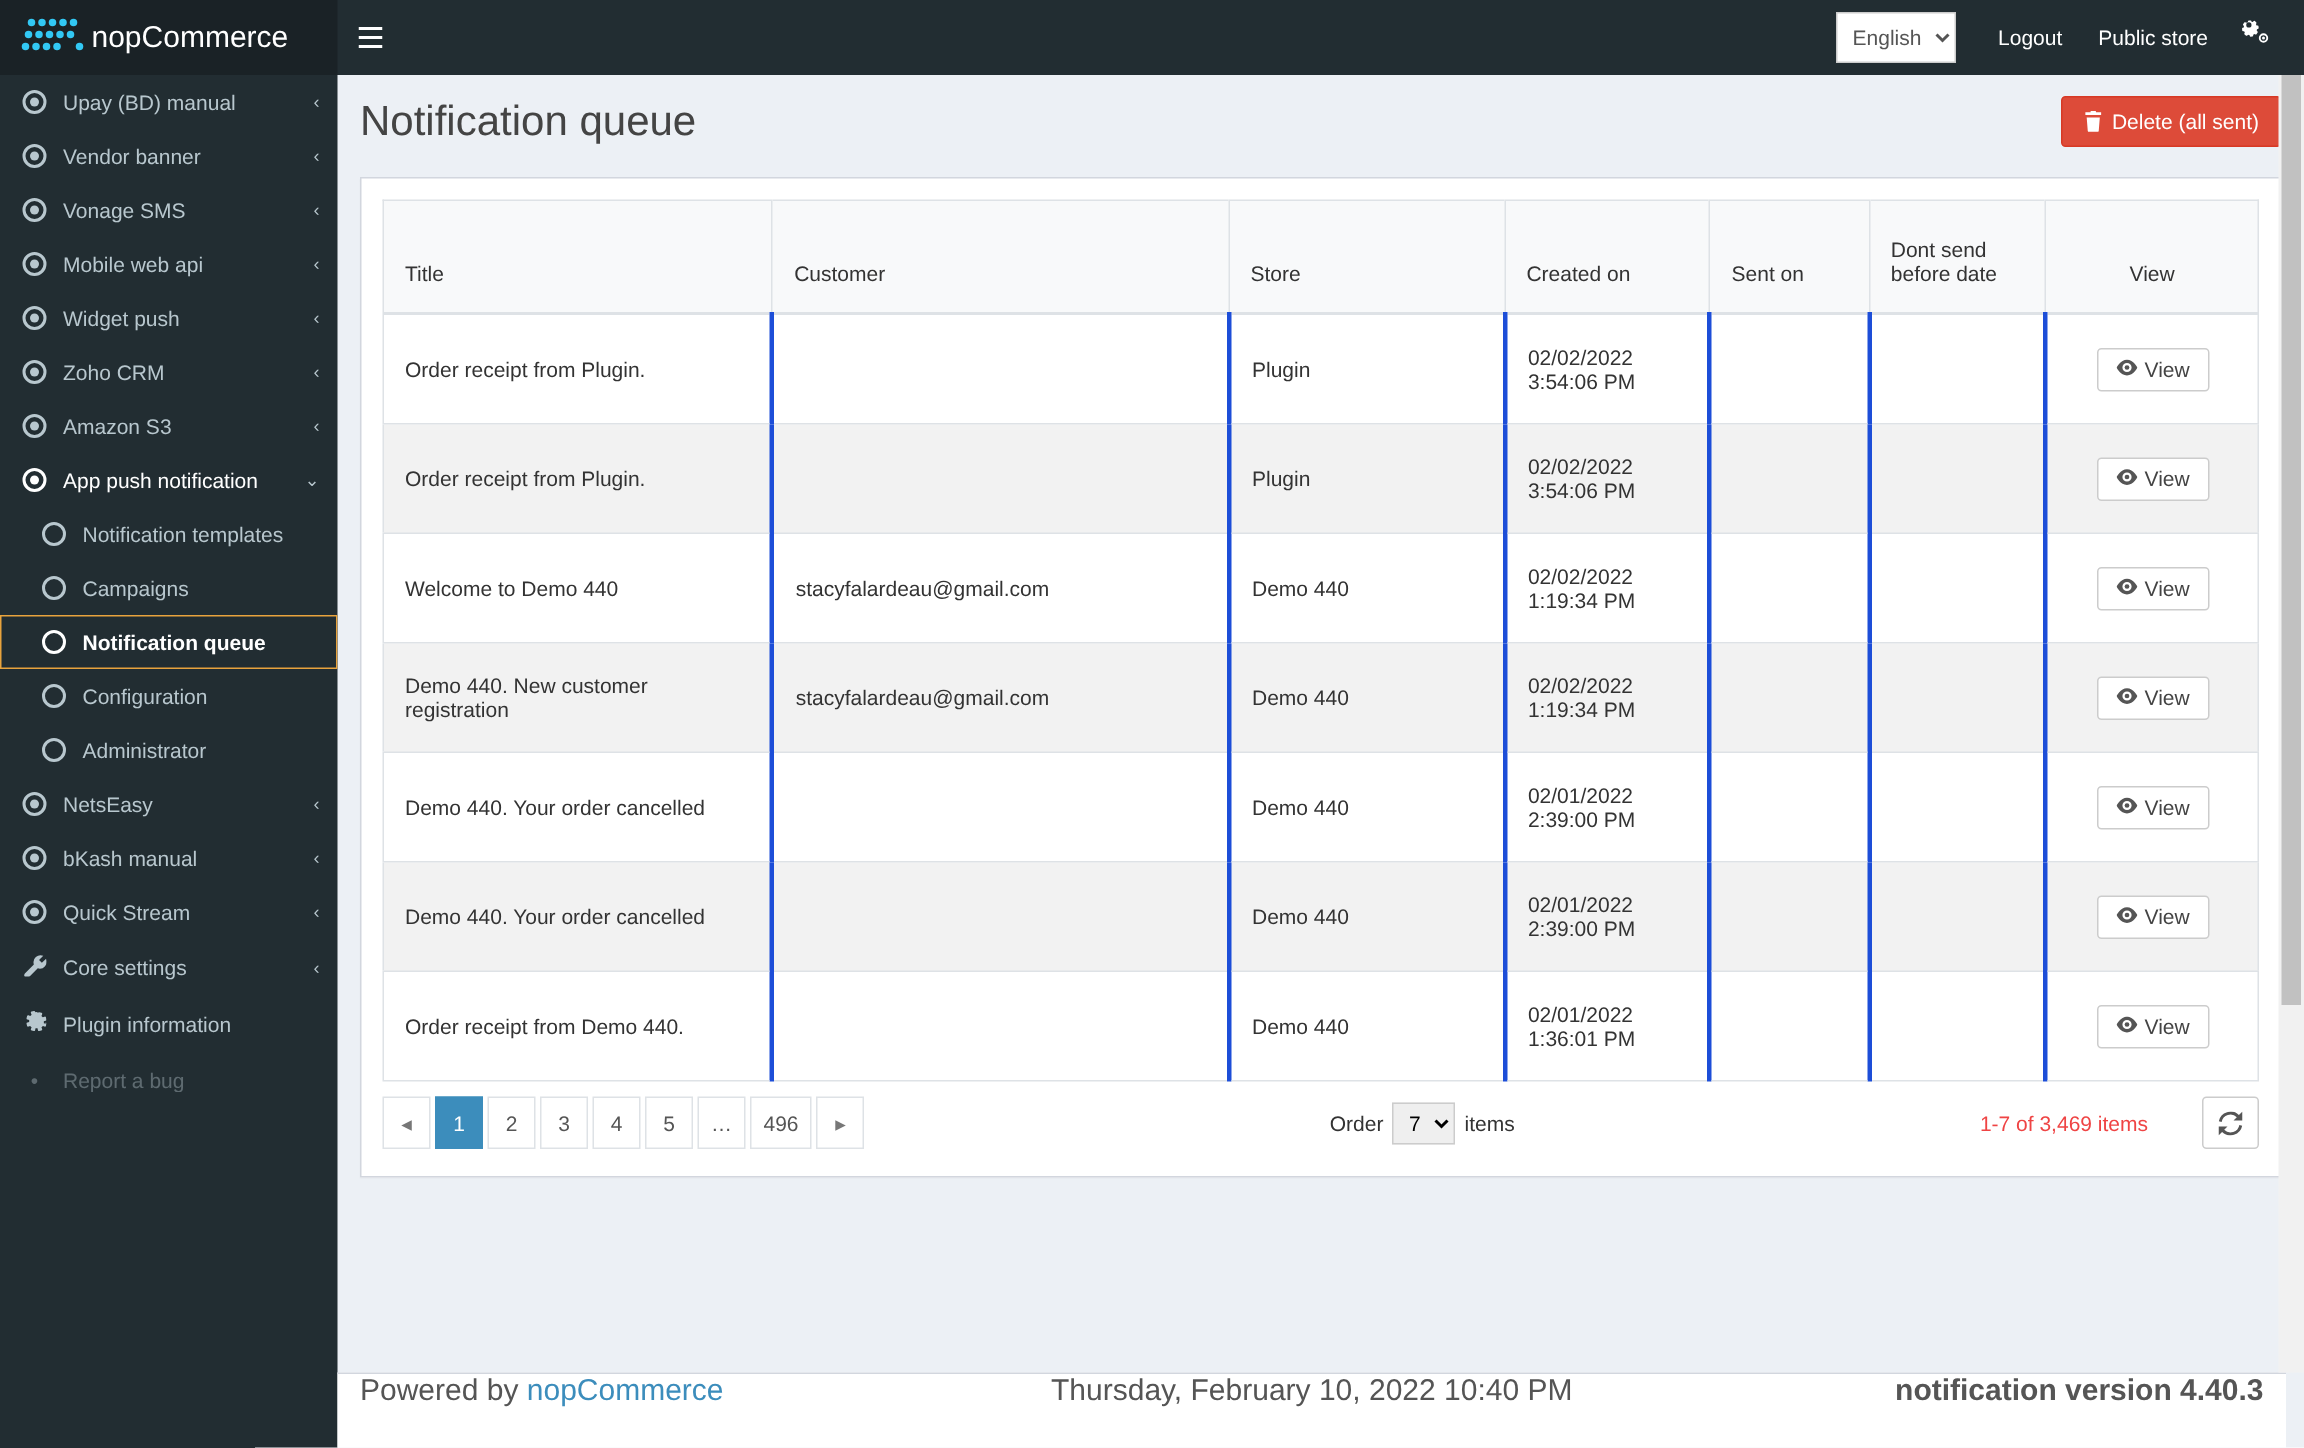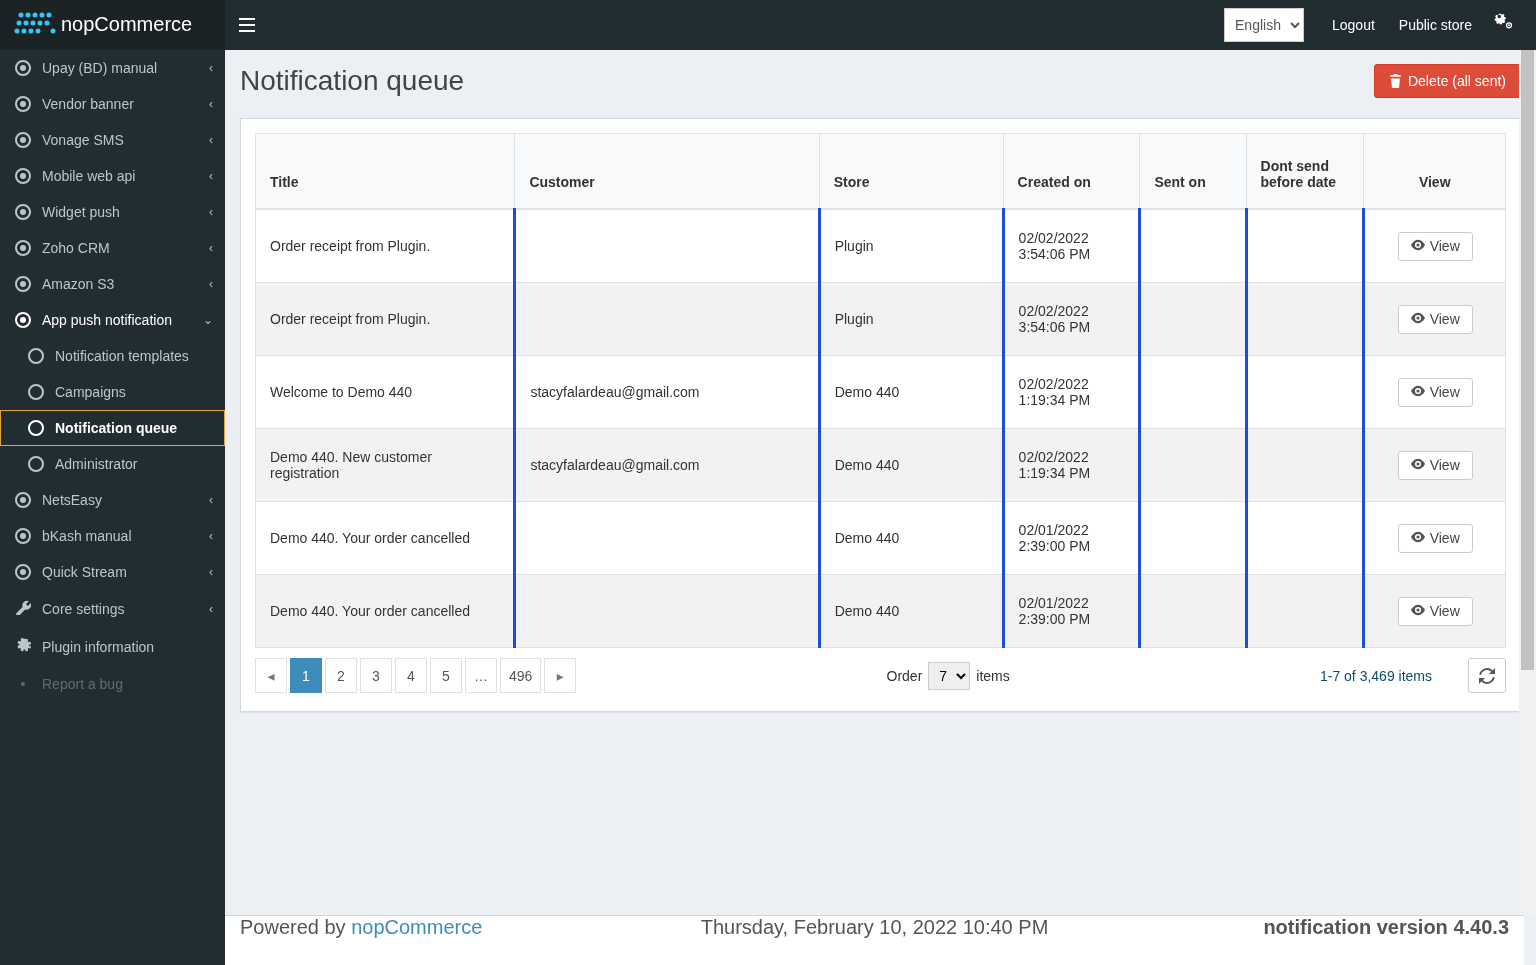--- a/index.html
+++ b/index.html
@@ -33,38 +33,38 @@
 
 .content-wrapper { margin-left:225px; padding: 0; min-height: calc(965px - 50px - 50px); background:#ecf0f5; }
 .content-header { padding: 14px 15px 10px 15px; display:flex; align-items:center; justify-content:space-between; }
 .content-header h1 { font-size:28px; font-weight:300; color:#444; }
 .btn-danger { background:#dd4b39; color:#fff; border:1px solid #d73925; padding:8px 14px; font-size:14px; border-radius:3px; cursor:pointer; display:flex; align-items:center; gap:6px; }
 .content { padding: 10px 15px 15px 15px; }
 
 .box { background:#fff; border:1px solid #d2d6de; border-radius:0; padding:0; box-shadow: 0 1px 1px rgba(0,0,0,0.05); }
 .table-wrap { padding:14px; }
 table.grid { width:100%; border-collapse:collapse; border:1px solid #dee2e6; font-size:14px; }
-table.grid th { background:#f8f9fa; text-align:left; padding:24px 14px 18px 14px; border-right:1px solid #dee2e6; border-bottom:2px solid #dee2e6; color:#333; font-weight:700; vertical-align:bottom; }
+table.grid th { background:#f8f9fa; text-align:left; padding:24px 14px 18px 14px; border-right:1px solid #dee2e6; border-bottom:2px solid #dee2e6; color:#333; font-weight:400; vertical-align:bottom; }
 table.grid th:last-child { border-right:none; text-align:center; }
 table.grid td { padding:20px 14px; border-right:3px solid #1d4ed8; border-bottom:1px solid #dee2e6; vertical-align:middle; color:#333; }
 table.grid td:last-child { border-right:none; text-align:center;}
 table.grid tbody tr:nth-child(even){ background:#f2f2f2;}
 .col-title{width:220px;} .col-cust{width:258px;} .col-store{width:156px;} .col-created{width:116px;} .col-sent{width:90px;} .col-dont{width:100px;} .col-view{width:120px;}
 
 .btn-view { background:#fff; color:#444; border:1px solid #ccc; padding:5px 12px; border-radius:3px; font-size:14px; display:inline-flex; align-items:center; gap:5px; cursor:pointer;}
 .btn-view svg { width:14px; height:14px;}
 
 .table-footer { display:flex; align-items:center; padding:10px 0 4px 0; gap:20px; }
 .pagination { display:flex; gap:3px; align-items:center; }
 .pagination .pg { display:flex; align-items:center; justify-content:center; min-width:32px; height:35px; border:1px solid #dee2e6; background:#fff; color:#555; font-size:14px; cursor:pointer; padding:0 8px;}
 .pagination .pg.active { background:#3c8dbc; border-color:#3c8dbc; color:#fff; }
 .pagination .pg.arrow { color:#777; }
 .show-select { border:1px solid #ccc; height:28px; padding:2px 6px; font-size:14px; }
 .refresh-btn{ border:1px solid #ccc; background:#fff; width:38px; height:35px; display:flex; align-items:center; justify-content:center; cursor:pointer; border-radius:3px;}
-.record-info { color:#0c4a6e; margin-left:auto; margin-right:16px; }
+.record-info { color:#ef4444; margin-left:auto; margin-right:16px; }
 .center-fill{ flex:1; display:flex; justify-content:center; align-items:center; gap:6px; }
 
 
 .main-footer { position:absolute; left:225px; right:12px; bottom:0; height:50px; background:#fff; border-top:1px solid #d2d6de; display:flex; align-items:flex-start; padding:0 15px; color:#555; font-size:20px;}
 .main-footer .fl{} .main-footer .fc{ position:absolute; left:50%; transform:translateX(-50%);} .main-footer .fr{ margin-left:auto; font-weight:700;}
 a.bluelink { color:#3c8dbc; text-decoration:none; }
 
 .scrollbar-fake { position:absolute; right:0; top:50px; bottom:50px; width:17px; background:#f1f1f1; }
 .scrollbar-fake .thumb{ position:absolute; left:2px; right:2px; top:0; height:620px; background:#c1c1c1; border-radius:0;}
 </style>
@@ -190,20 +190,26 @@
         </li>
         <li class="active highlight">
           <a href="#">
             <span class="ring"></span>
             <span style="font-weight:600">Notification queue</span>
           </a>
         </li>
         <li>
           <a href="#">
             <span class="ring"></span>
+            <span>Configuration</span>
+          </a>
+        </li>
+        <li>
+          <a href="#">
+            <span class="ring"></span>
             <span>Administrator</span>
           </a>
         </li>
       </ul>
       <li>
         <a href="#">
           <span class="ring dot"></span>
           <span>NetsEasy</span>
           <span class="chev">‹</span>
         </a>
@@ -347,20 +353,35 @@
                         <circle cx="8" cy="6" r="1.8"></circle>
                       </svg></span>
                     <span>View</span>
                   </button></td>
               </tr>
               <tr>
     <td>Demo 440. Your order cancelled</td>
     <td></td>
     <td>Demo 440</td>
     <td>02/01/2022<br>2:39:00 PM</td>
+    <td></td>
+    <td></td>
+    <td><button class="btn-view">
+                    <span><svg viewBox="0 0 16 12" fill="#555">
+                        <path d="M8 0C3 0 0 6 0 6s3 6 8 6 8-6 8-6-3-6-8-6zm0 9.5A3.5 3.5 0 1 1 8 2.5a3.5 3.5 0 0 1 0 7z"></path>
+                        <circle cx="8" cy="6" r="1.8"></circle>
+                      </svg></span>
+                    <span>View</span>
+                  </button></td>
+              </tr>
+              <tr>
+    <td>Order receipt from Demo 440.</td>
+    <td></td>
+    <td>Demo 440</td>
+    <td>02/01/2022<br>1:36:01 PM</td>
     <td></td>
     <td></td>
     <td><button class="btn-view">
                     <span><svg viewBox="0 0 16 12" fill="#555">
                         <path d="M8 0C3 0 0 6 0 6s3 6 8 6 8-6 8-6-3-6-8-6zm0 9.5A3.5 3.5 0 1 1 8 2.5a3.5 3.5 0 0 1 0 7z"></path>
                         <circle cx="8" cy="6" r="1.8"></circle>
                       </svg></span>
                     <span>View</span>
                   </button></td>
               </tr>

